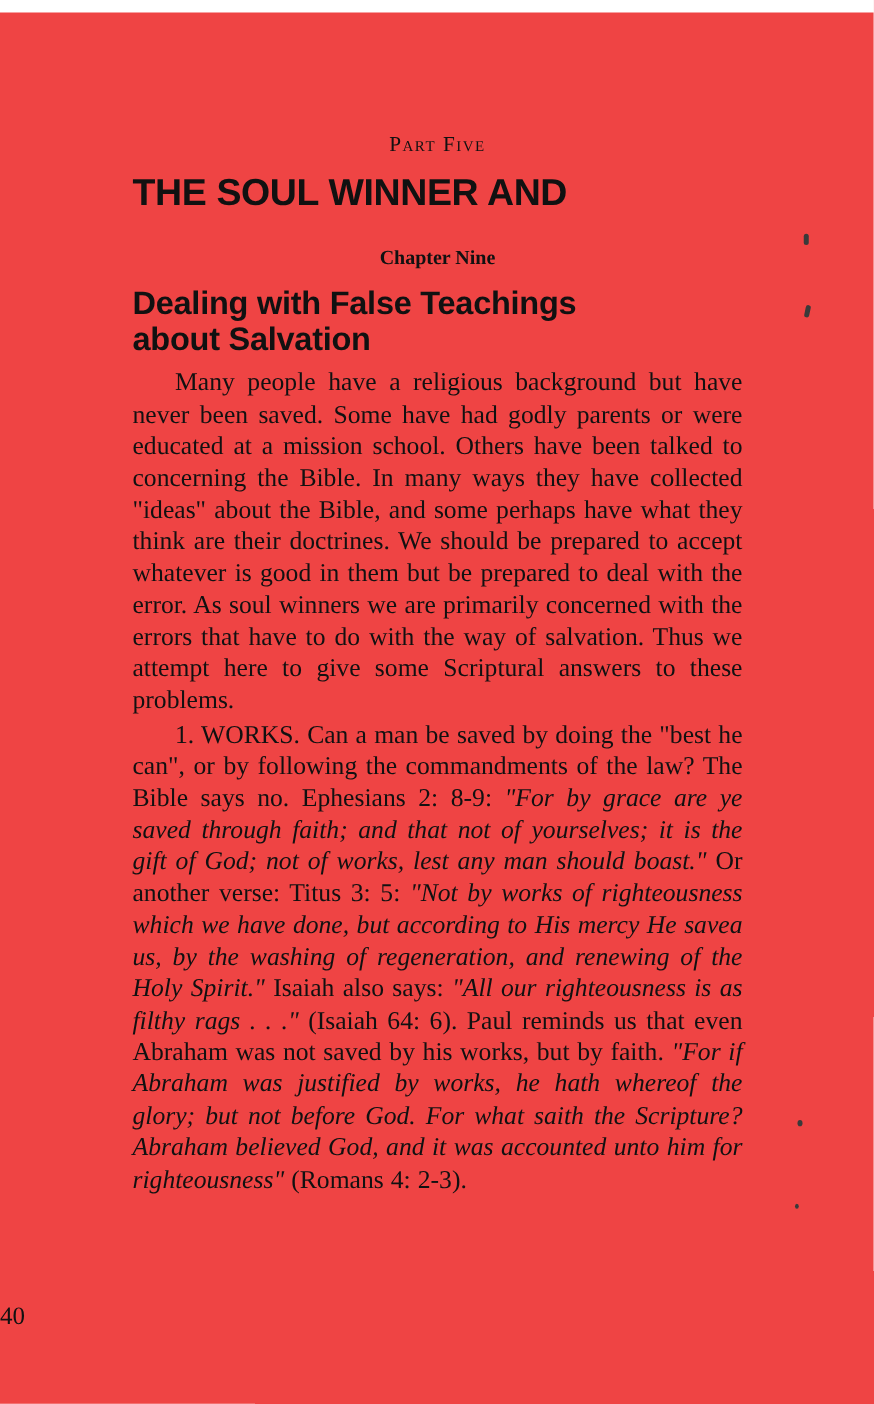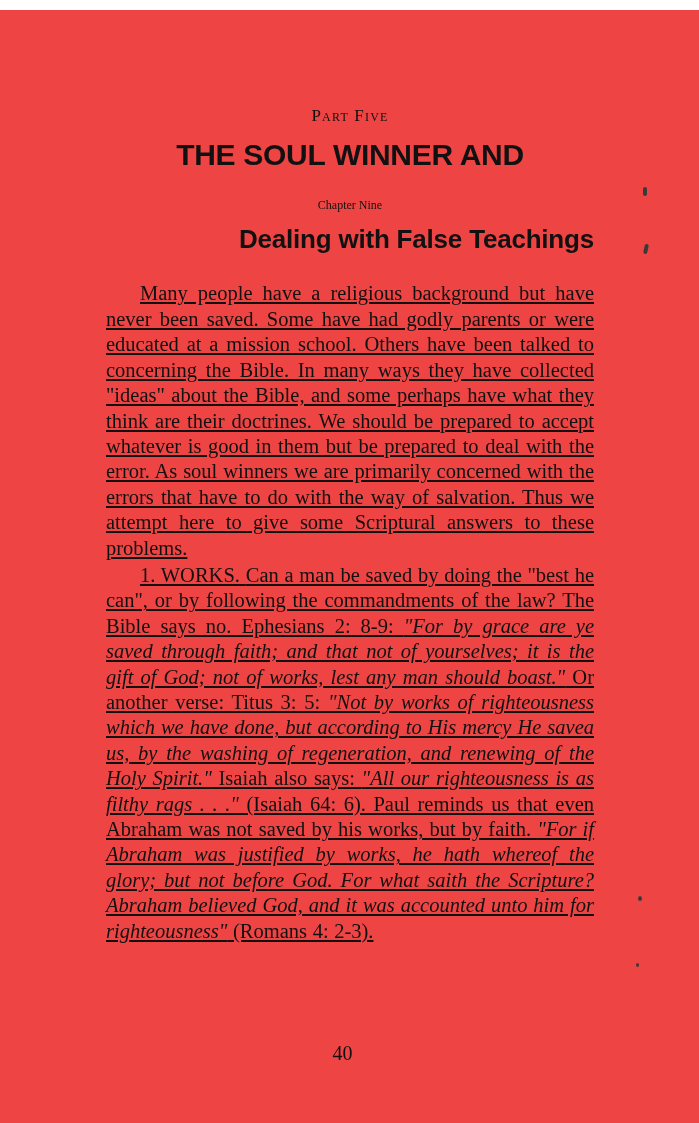--- a/index.html
+++ b/index.html
@@ -32,68 +32,66 @@
   .part-label {
     text-align: center;
     font-family: "Liberation Serif", serif;
     font-size: 17px;
     font-variant: small-caps;
     letter-spacing: 1.2px;
     font-weight: 400;
     margin: 0 0 12px 0;
   }
   .part-title {
-    text-align: center;
     font-family: "Liberation Sans", sans-serif;
     font-weight: bold;
     font-size: 30px;
     line-height: 1.12;
     letter-spacing: -0.3px;
     margin: 0 0 26px 0;
   }
   .chapter-label {
     text-align: center;
     font-family: "Liberation Serif", serif;
-    font-size: 12px;
+    font-size: 16px;
     margin: 0 0 12px 0;
+    font-weight: bold;
   }
   .chapter-title {
-    text-align: right;
+    text-align: left;
     font-family: "Liberation Sans", sans-serif;
     font-weight: bold;
     font-size: 26px;
     line-height: 1.15;
     letter-spacing: -0.2px;
-    margin: 0 0 27px 0;
+    margin: 0 0 7px 0;
   }
   p.body {
     font-size: 20.5px;
     line-height: 1.24;
     text-align: justify;
     margin: 0 0 2px 0;
     text-indent: 34px;
     word-spacing: 0.5px;
-    text-decoration: underline;
   }
   .subhead {
     font-family: "Liberation Sans", sans-serif;
     font-weight: bold;
     font-size: 18px;
     margin: 10px 0 6px 0;
     text-indent: 34px;
   }
   em {
     font-style: italic;
   }
   .folio {
     position: absolute;
     left: 0;
     top: 1032px;
     width: 685px;
-    text-align: center;
     font-family: "Liberation Serif", serif;
     font-size: 20px;
   }
   .speck {
     position: absolute;
     background: #3a3a3a;
     border-radius: 50%;
   }
   .speck-a { left: 643px; top: 177px; width: 4px; height: 9px; border-radius: 2px; }
   .speck-b { left: 644px; top: 234px; width: 4px; height: 10px; border-radius: 2px; transform: rotate(12deg); }
@@ -109,20 +107,21 @@
     <div class="part-label">Part Five</div>
 
     <div class="part-title">
       <div>THE SOUL WINNER AND</div>
     </div>
 
     <div class="chapter-label">Chapter Nine</div>
 
     <div class="chapter-title">
       <div>Dealing with False Teachings</div>
+      <div>about Salvation</div>
     </div>
 
     <p class="body">Many people have a religious background but have never been saved. Some have had godly parents or were educated at a mission school. Others have been talked to concerning the Bible. In many ways they have collected "ideas" about the Bible, and some perhaps have what they think are their doctrines. We should be prepared to accept whatever is good in them but be prepared to deal with the error. As soul winners we are primarily concerned with the errors that have to do with the way of salvation. Thus we attempt here to give some Scriptural answers to these problems.</p>
 
 
     <p class="body"><span>1. WORKS.</span> <span>Can a man be saved by doing the "best he can", or by following the commandments of the law? The Bible says no. Ephesians 2: 8-9: </span><em>"For by grace are ye saved through faith; and that not of yourselves; it is the gift of God; not of works, lest any man should boast."</em><span> Or another verse: Titus 3: 5: </span><em>"Not by works of righteousness which we have done, but according to His mercy He savea us, by the washing of regeneration, and renewing of the Holy Spirit."</em><span> Isaiah also says: </span><em>"All our righteousness is as filthy rags . . ."</em><span> (Isaiah 64: 6). Paul reminds us that even Abraham was not saved by his works, but by faith. </span><em>"For if Abraham was justified by works, he hath whereof the glory; but not before God. For what saith the Scripture? Abraham believed God, and it was accounted unto him for righteousness"</em><span> (Romans 4: 2-3).</span></p>
 
 
   </div>
 

